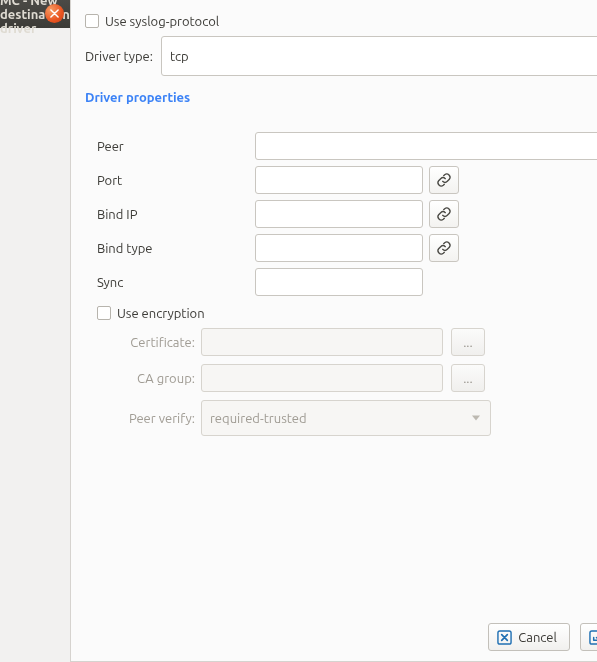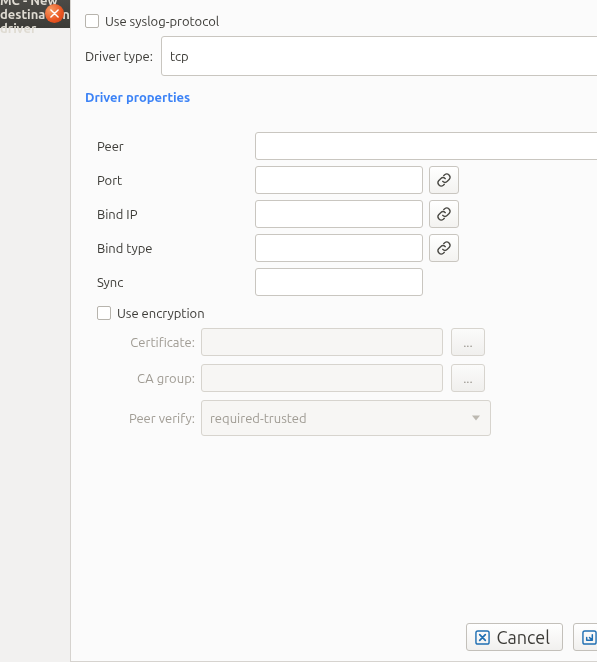--- a/index.html
+++ b/index.html
@@ -179,21 +179,21 @@
     padding-top: 10px;
   }
   .btn {
     height: 28px;
     padding: 0 12px 0 8px;
     border: 1px solid #c3c0ba;
     border-radius: 3px;
     background: linear-gradient(#ffffff, #f1f0ee);
     display: flex; align-items: center; gap: 6px;
     cursor: pointer;
-    font-size: 18px;
+    font-size: 13px;
     color: #3c3b37;
   }
   .btn svg { width: 15px; height: 15px; }
 </style>
 </head>
 <body>
 
 <div class="window">
 
   <div class="titlebar">

